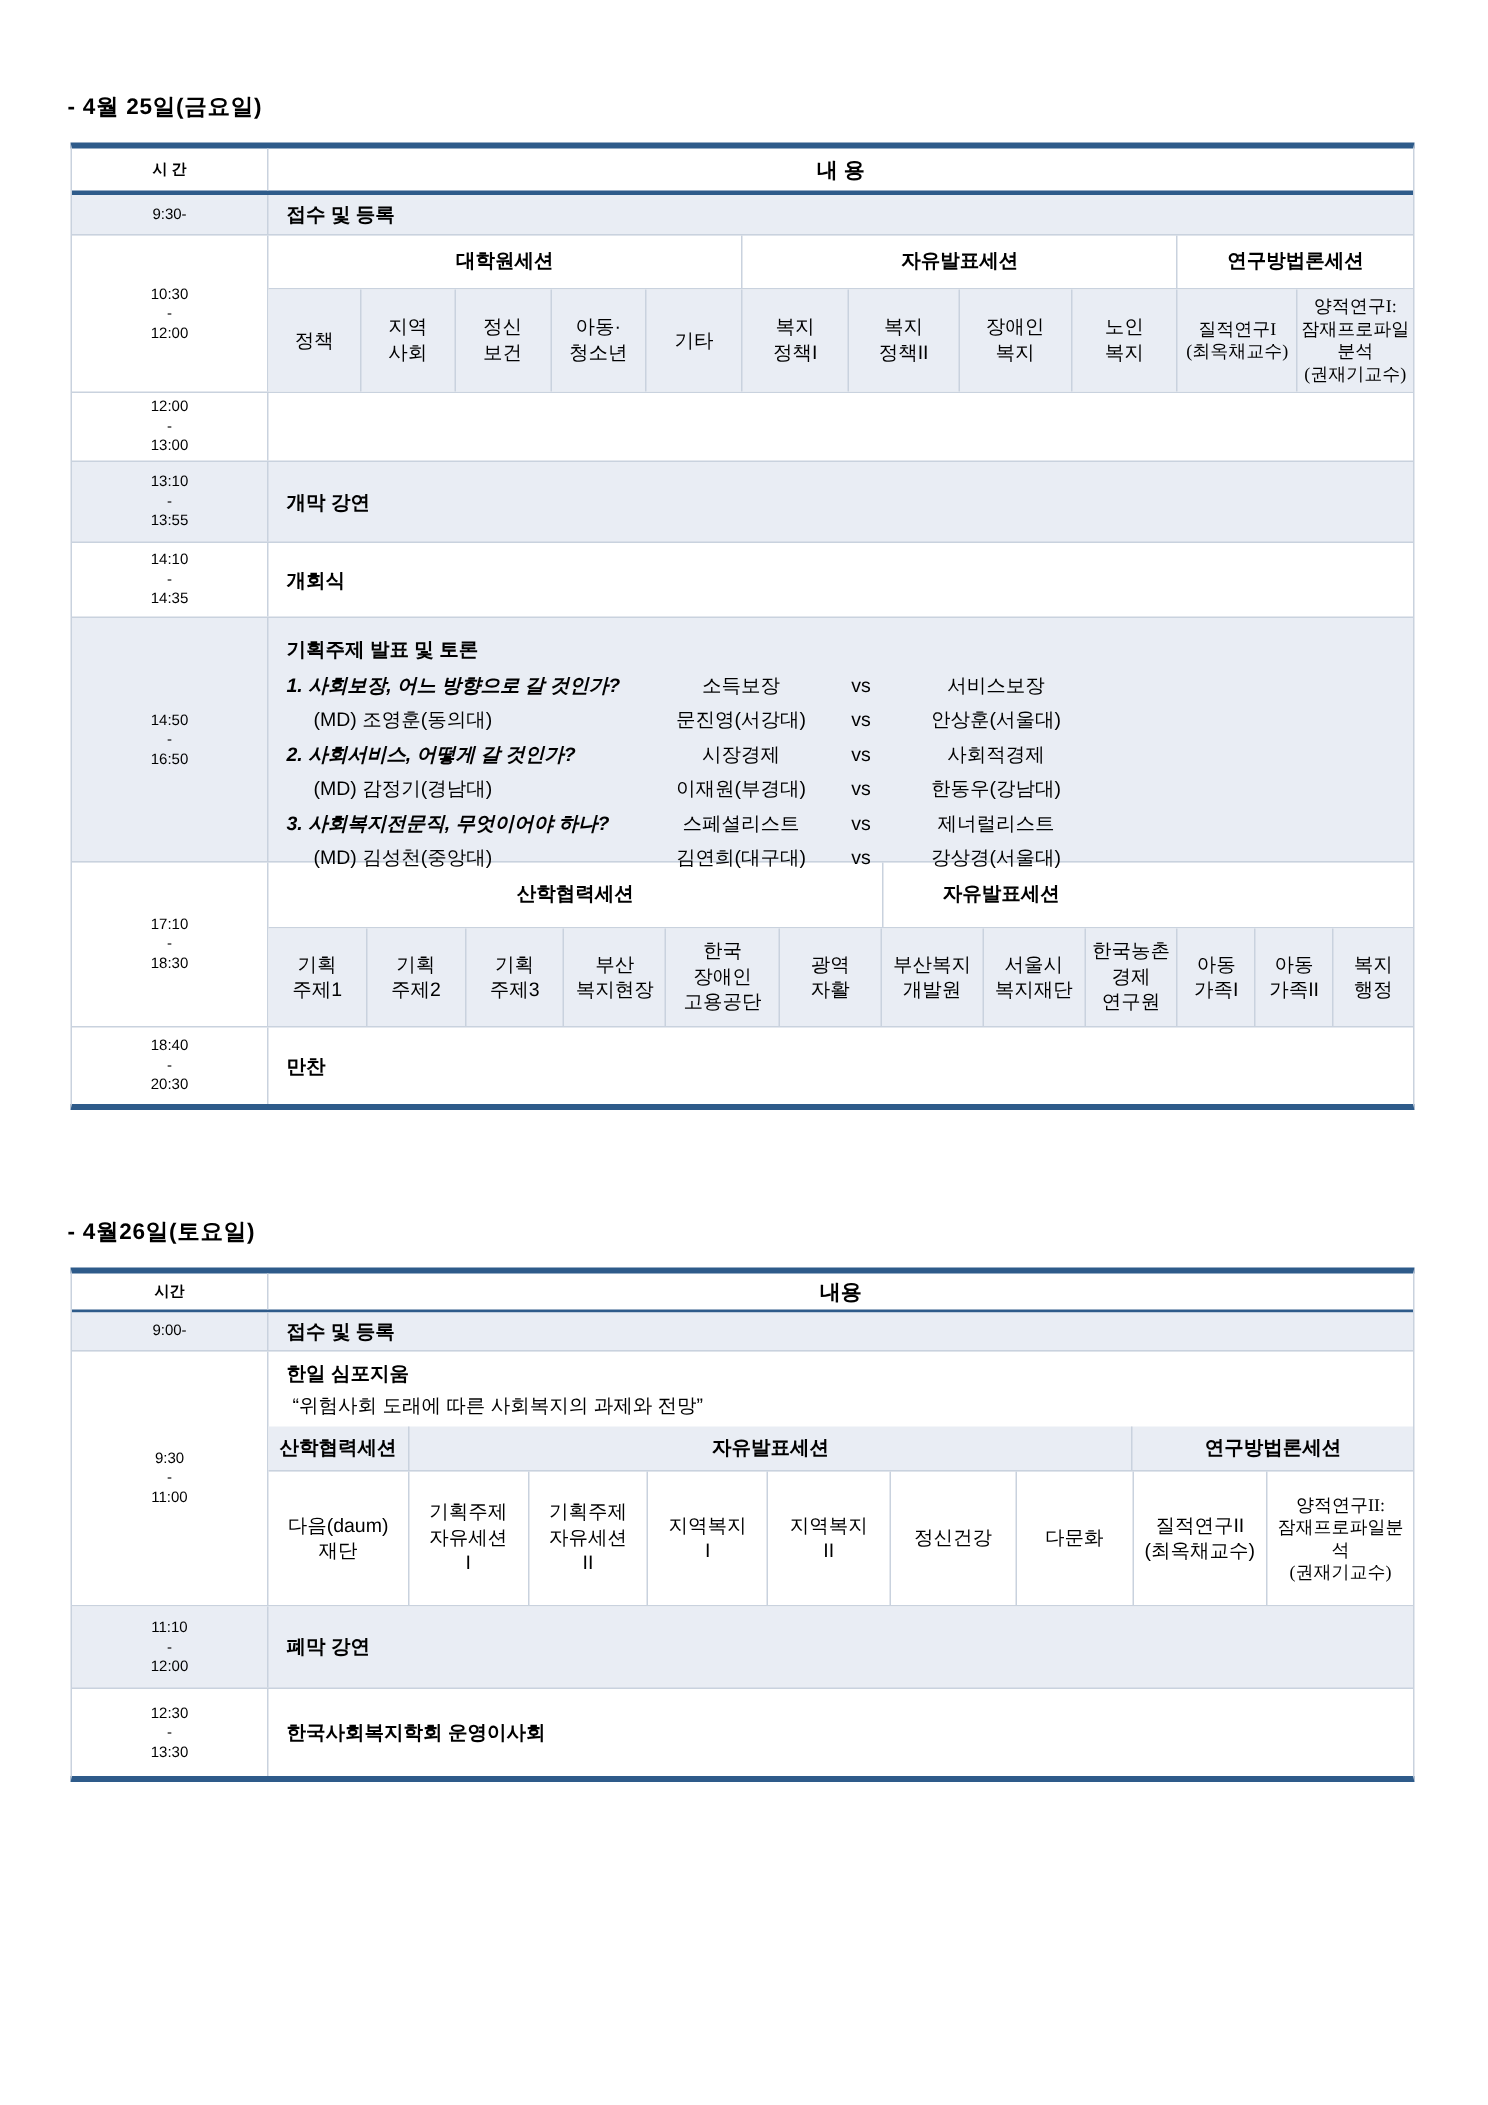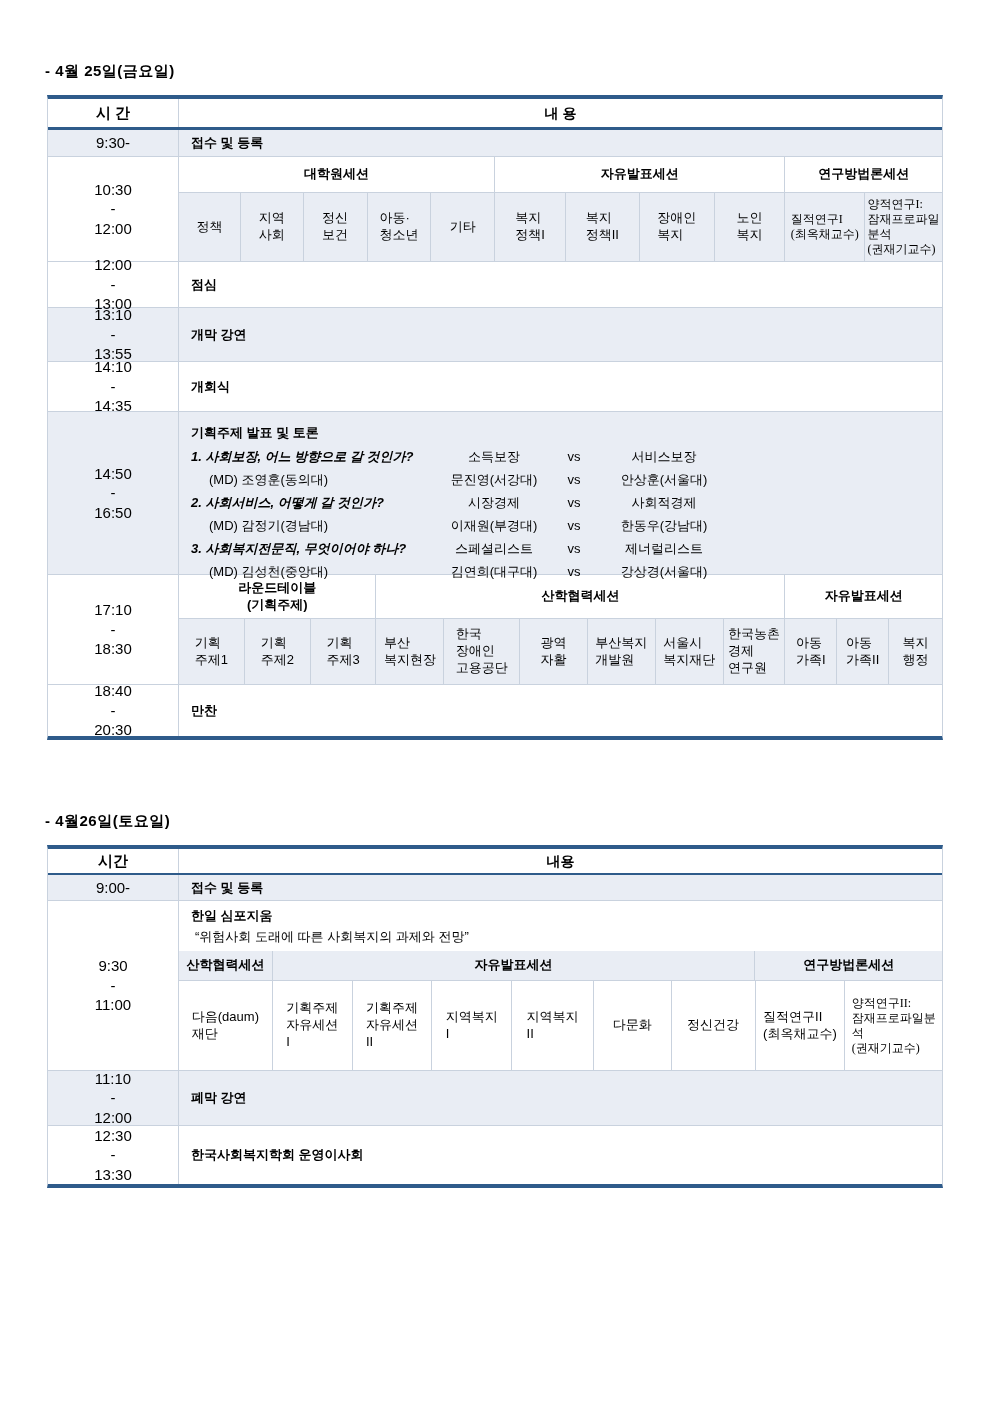--- a/index.html
+++ b/index.html
@@ -27,35 +27,35 @@
   .thead{display:flex;font-weight:bold;font-size:14px;}
   .t1 .thead{height:31px;border-bottom:3px solid var(--accent);}
   .t2 .thead{height:26px;border-bottom:2px solid var(--accent);}
   .thead .tcol{font-weight:bold;}
   .row{display:flex;border-bottom:1px solid var(--grid);}
   .row:last-child{border-bottom:none;}
   .shade{background:var(--shade);}
   .tcol{
     width:131px;flex:none;display:flex;align-items:center;justify-content:center;
     text-align:center;border-right:1px solid var(--grid);
-    white-space:pre-line;font-size:15px;line-height:1.3;background:transparent;
+    white-space:pre-line;font-size:10px;line-height:1.3;background:transparent;
   }
   .ccol{flex:1;min-width:0;}
   .evt{display:flex;flex-direction:column;justify-content:center;padding-left:12px;}
   .evt .lbl{font-weight:bold;}
   .evt .quote{padding-left:5px;margin-top:4px;}
   .band{display:flex;}
   .gtitle{
     display:flex;align-items:center;justify-content:center;text-align:center;
     font-weight:bold;white-space:pre-line;line-height:1.3;
     border-right:1px solid var(--grid);
   }
   .gtitle:last-child,.gcell:last-child{border-right:none;}
   .gcell{
-    display:flex;align-items:center;justify-content:center;text-align:left;
+    display:flex;align-items:center;justify-content:center;text-align:center;
     white-space:pre-line;line-height:1.3;border-right:1px solid var(--grid);
   }
   .gcell.small{font-size:12px;line-height:1.25;font-family:Liberation Serif, serif;}
   .hb{border-bottom:1px solid var(--grid);}
   
   .debate{padding:9px 0 6px 0;}
   .dtitle{font-weight:bold;padding-left:12px;height:24px;line-height:24px;}
   .dl{display:flex;height:23px;align-items:center;}
   .dq{width:260px;padding-left:12px;}
   .dq.ind{padding-left:30px;}
@@ -123,23 +123,20 @@
 분석
 (권재기교수)</div>
         </div>
       </div>
     </div>
 
     <div class="row" style="height:46px">
       <div class="tcol">12:00
 -
 13:00</div>
-      <div class="ccol evt">
-        <span class="lbl">점심</span>
-      </div>
     </div>
 
     <div class="row shade" style="height:54px">
       <div class="tcol">13:10
 -
 13:55</div>
       <div class="ccol evt">
         <span class="lbl">개막 강연</span>
       </div>
     </div>
@@ -197,22 +194,20 @@
         </div>
       </div>
     </div>
 
     <div class="row" style="height:110px">
       <div class="tcol">17:10
 -
 18:30</div>
       <div class="ccol">
         <div class="band hb" style="height:44px">
-          <div class="gtitle" style="width:198px">라운드테이블
-(기획주제)</div>
           <div class="gtitle" style="width:410px">산학협력세션</div>
           <div class="gtitle" style="width:157px">자유발표세션</div>
         </div>
         <div class="band shade" style="height:65px">
           <div class="gcell" style="width:66px">기획
 주제1</div>
           <div class="gcell" style="width:66px">기획
 주제2</div>
           <div class="gcell" style="width:66px">기획
 주제3</div>
@@ -287,22 +282,22 @@
           <div class="gcell" style="width:80px">기획주제
 자유세션
 I</div>
           <div class="gcell" style="width:80px">기획주제
 자유세션
 II</div>
           <div class="gcell" style="width:80px">지역복지
 I</div>
           <div class="gcell" style="width:82px">지역복지
 II</div>
+          <div class="gcell" style="width:84px">정신건강</div>
           <div class="gcell" style="width:78px">다문화</div>
-          <div class="gcell" style="width:84px">정신건강</div>
           <div class="gcell" style="width:90px">질적연구II
 (최옥채교수)</div>
           <div class="gcell small" style="width:97px">양적연구II:
 잠재프로파일분
 석
 (권재기교수)</div>
         </div>
       </div>
     </div>
 

